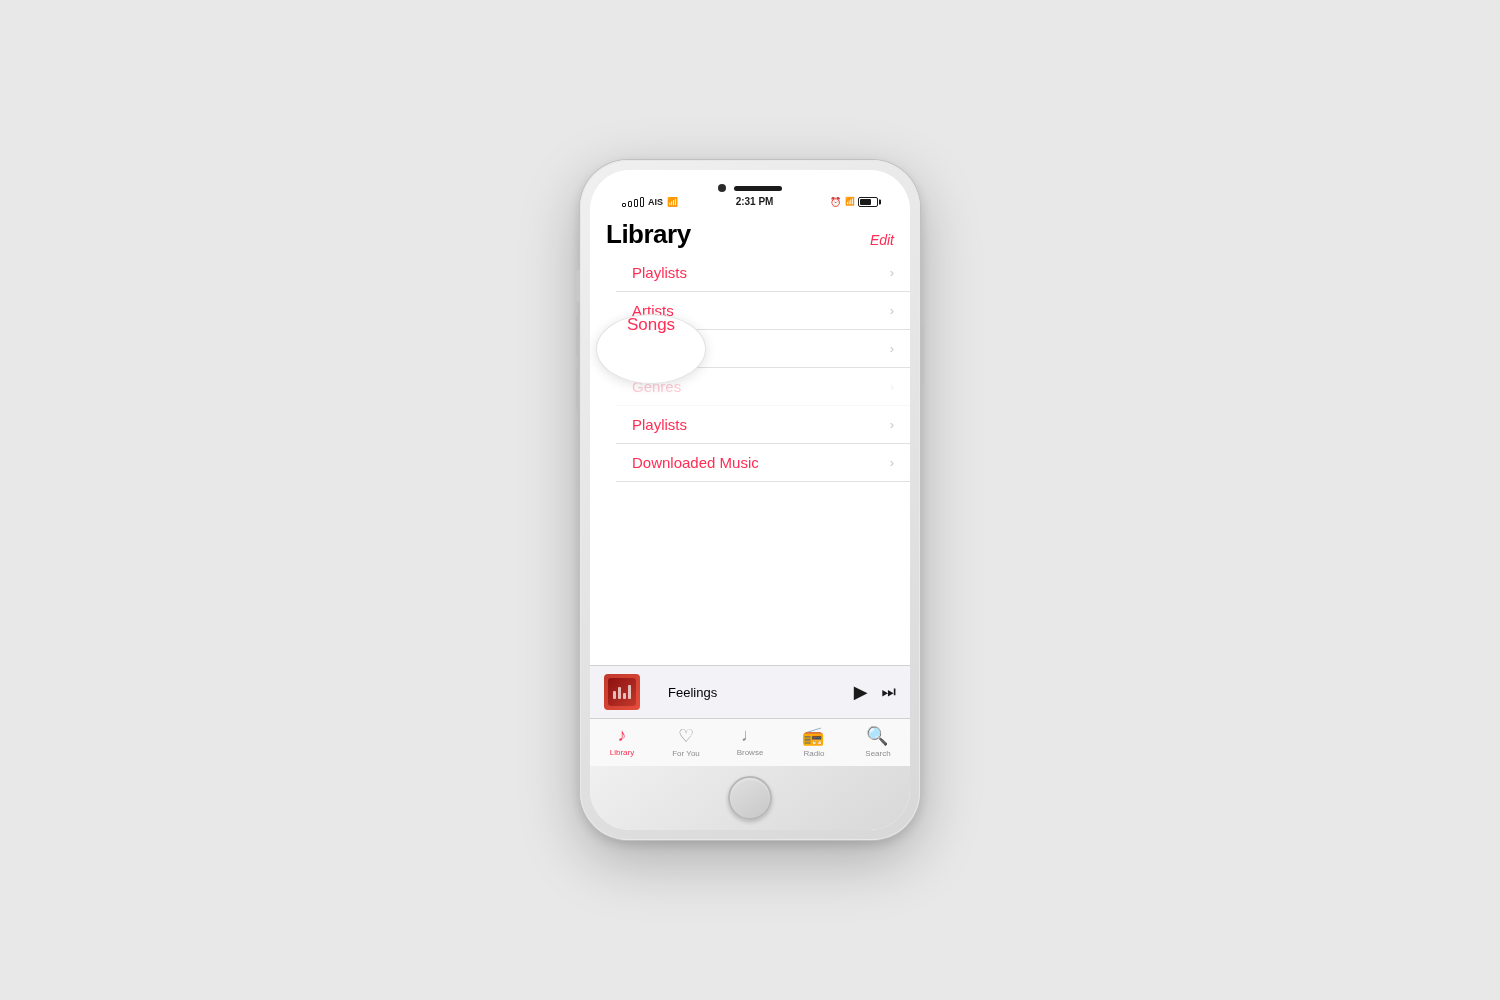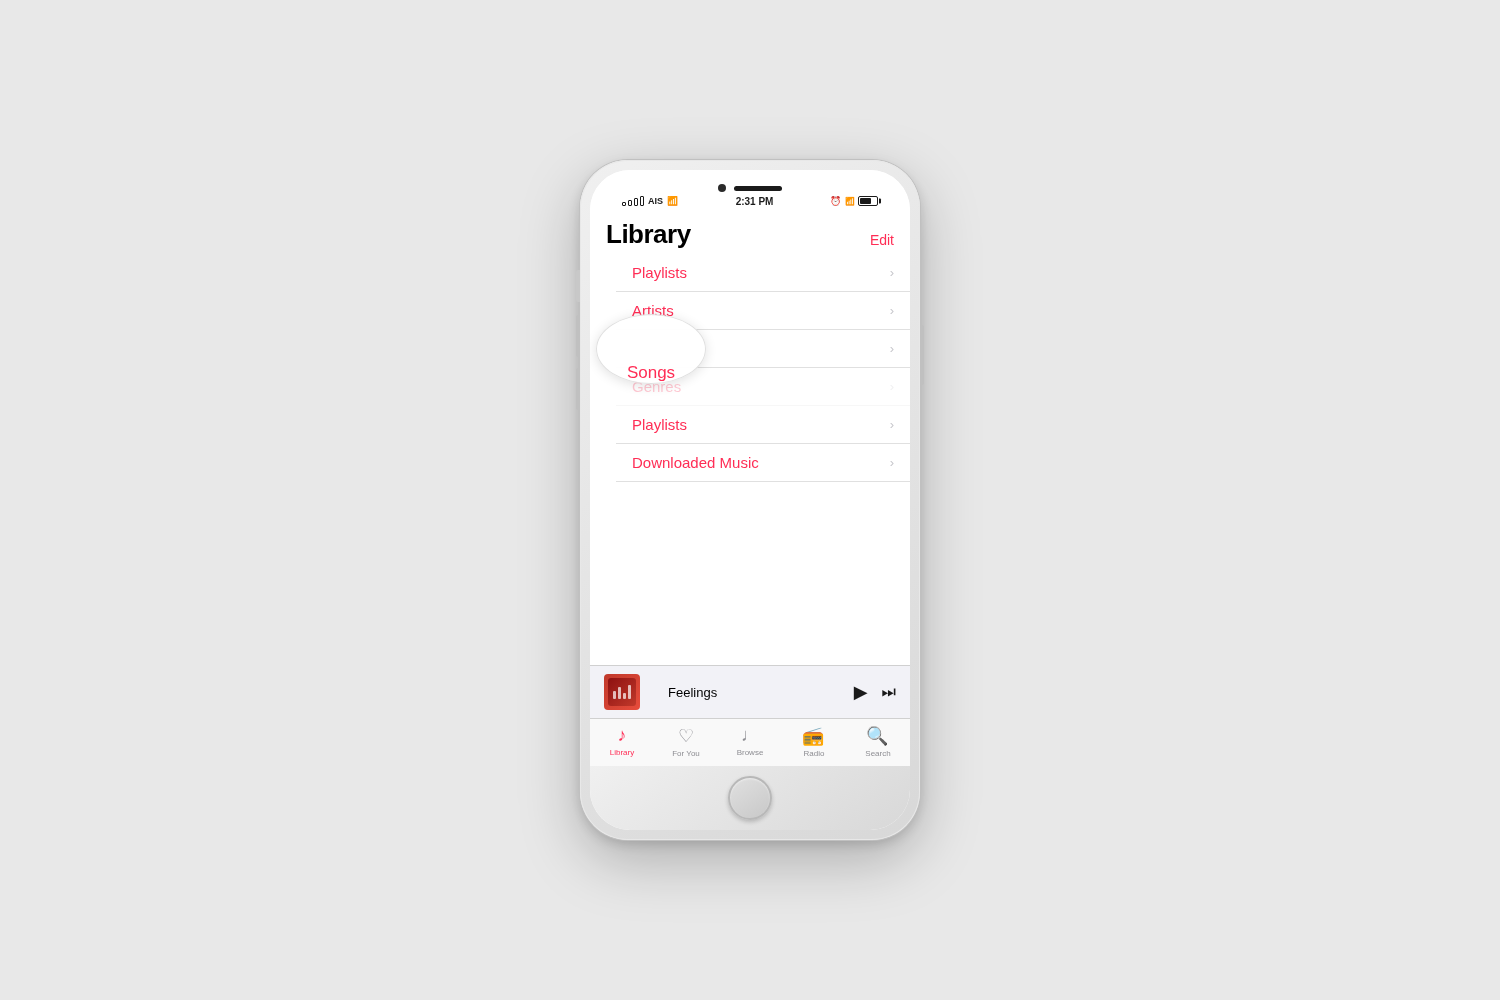--- a/index.html
+++ b/index.html
@@ -109,21 +109,21 @@
       width: 48px;
       height: 5px;
       background: #1a1a1a;
       border-radius: 3px;
     }
 
     
     .status-bar {
       display: flex;
       justify-content: space-between;
-      align-items: flex-start;
+      align-items: center;
       padding: 2px 16px 4px;
       font-size: 9px;
       font-weight: 600;
       color: #1a1a1a;
     }
 
     .status-left {
       display: flex;
       align-items: center;
       gap: 4px;
@@ -215,20 +215,21 @@
       font-weight: 800;
       color: #000;
       letter-spacing: -0.5px;
     }
 
     .edit-btn {
       font-size: 14px;
       color: #ff2d55;
       font-weight: 400;
       padding-bottom: 2px;
+      font-style: italic;
     }
 
     
     .menu-list {
       flex-shrink: 0;
     }
 
     .menu-item {
       display: flex;
       justify-content: space-between;
@@ -258,21 +259,21 @@
       top: 50%;
       transform: translateY(-50%);
       width: 110px;
       height: 70px;
       border-radius: 50%;
       background: rgba(255,255,255,0.95);
       border: 0.5px solid #e0e0e0;
       box-shadow: 0 2px 12px rgba(0,0,0,0.12);
       display: flex;
       justify-content: center;
-      align-items: flex-end;
+      align-items: flex-start;
       z-index: 10;
     }
 
     .songs-circle-label {
       font-size: 17px;
       color: #ff2d55;
       font-weight: 500;
     }
 
     

